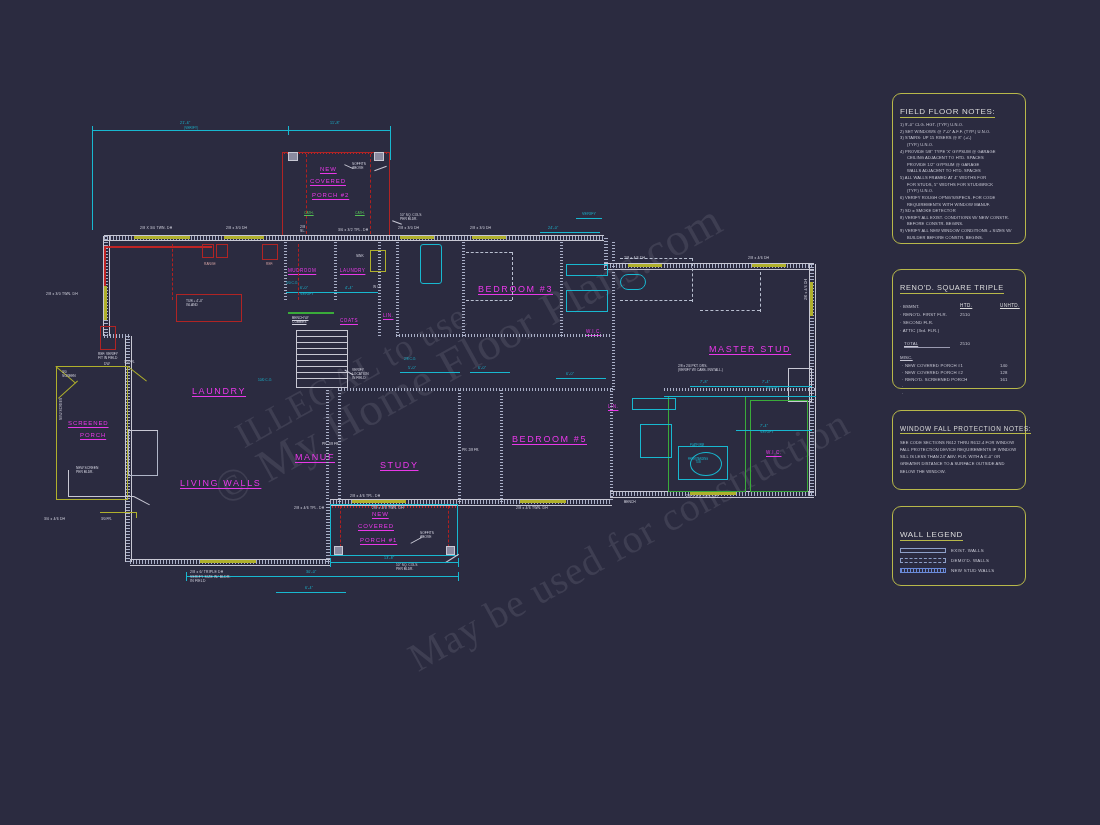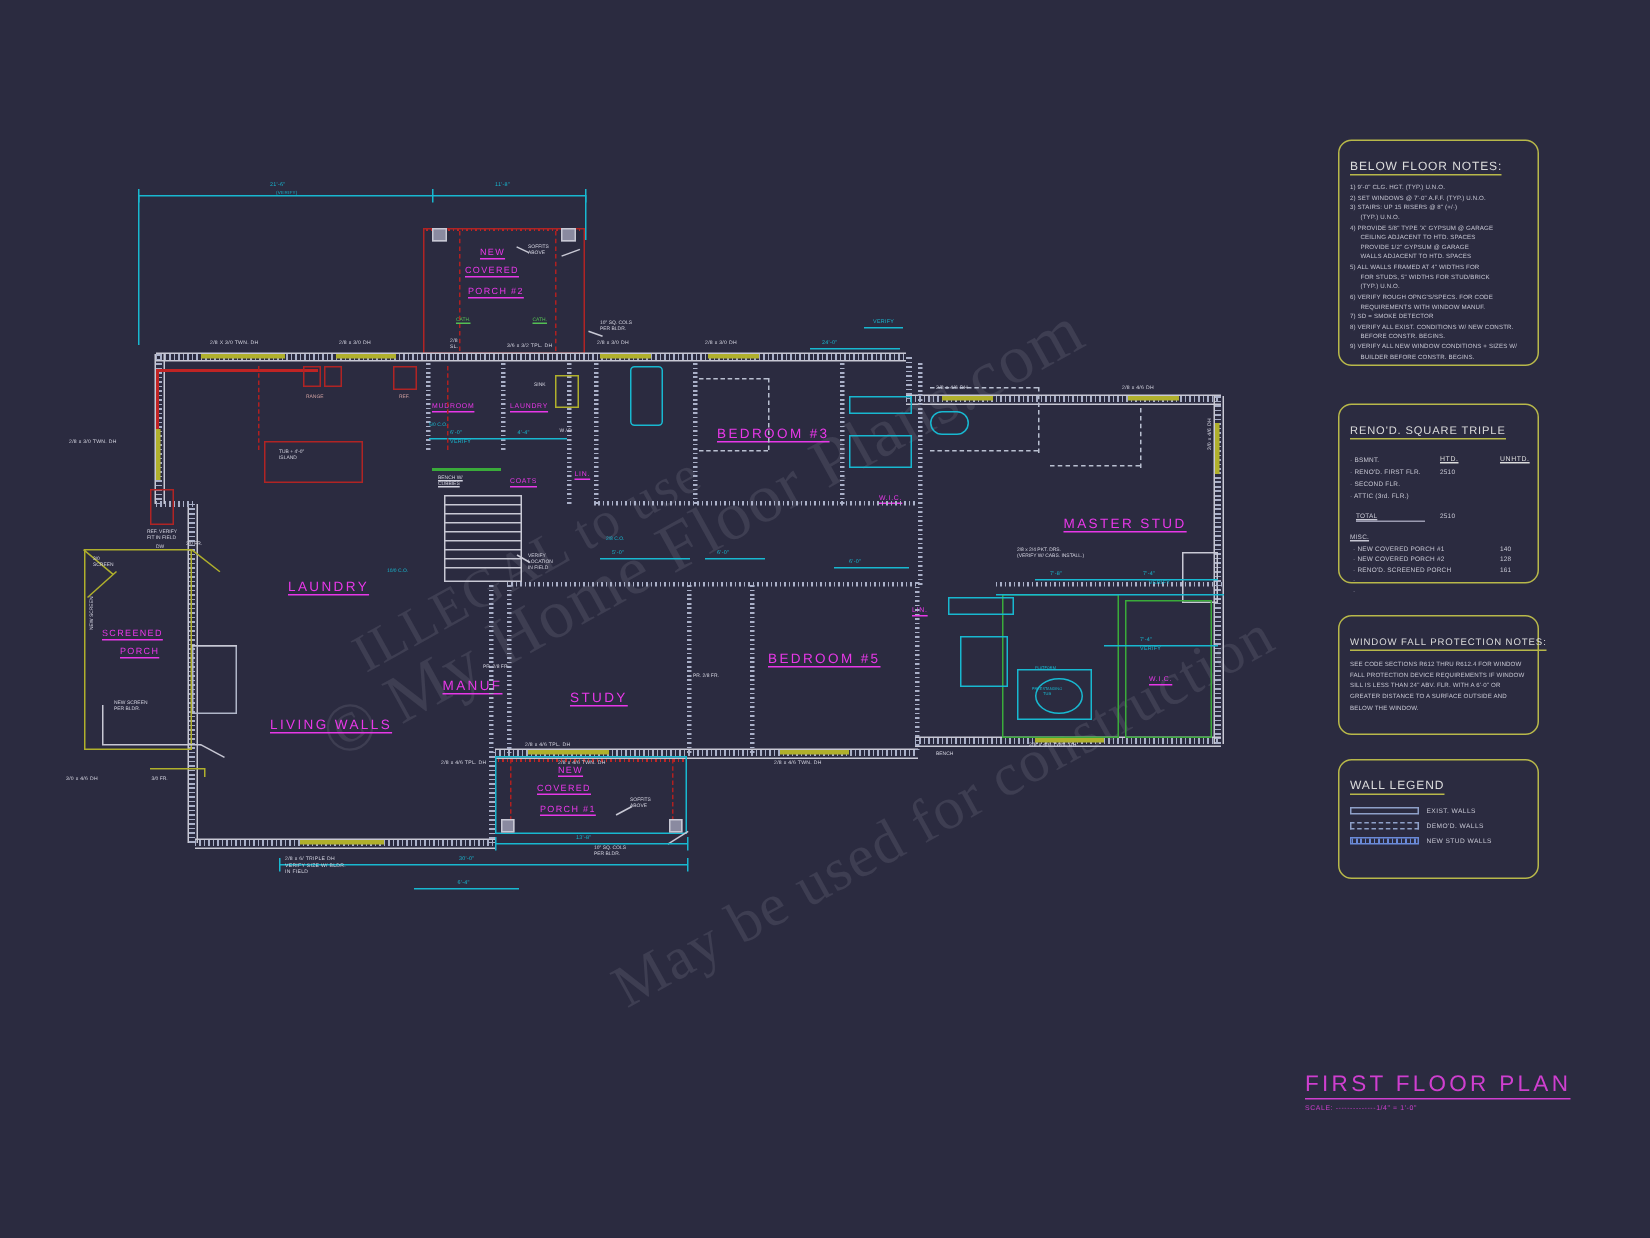--- a/index.html
+++ b/index.html
@@ -393,21 +393,21 @@
     <div class="dash-white" style="left:620px;top:300px;width:72px;"></div>
     <div class="dash-v-white" style="left:692px;top:258px;height:44px;"></div>
     <div class="dash-white" style="left:620px;top:258px;width:72px;"></div>
     <div class="dash-white" style="left:700px;top:310px;width:60px;"></div>
     <div class="dash-v-white" style="left:760px;top:272px;height:40px;"></div>
     <div class="dash-v-red" style="left:298px;top:244px;height:56px;"></div>
     <div class="dash-v-red" style="left:172px;top:244px;height:56px;"></div>
   </div>
 
   <div class="panel" id="panel-notes" style="left:892px;top:93px;width:134px;height:151px;padding:6px 7px;">
-    <div class="panel-title">BELOW FLOOR NOTES:</div>
+    <div class="panel-title">FIELD FLOOR NOTES:</div>
     <div class="panel-body" id="notes-body" style="margin-top:4px;">
         <div>1) 9'-0"  CLG. HGT. (TYP.) U.N.O.</div>
         <div>2) SET WINDOWS @ 7'-0" A.F.F. (TYP.) U.N.O.</div>
         <div>3) STAIRS: UP 15 RISERS @ 8" (+/-)</div>
         <div class="ind">(TYP.) U.N.O.</div>
         <div>4) PROVIDE 5/8" TYPE 'X' GYPSUM @ GARAGE</div>
         <div class="ind">CEILING ADJACENT TO HTD. SPACES</div>
         <div class="ind">PROVIDE 1/2" GYPSUM @ GARAGE</div>
         <div class="ind">WALLS ADJACENT TO HTD. SPACES</div>
         <div>5) ALL WALLS FRAMED AT 4" WIDTHS FOR</div>
@@ -485,36 +485,32 @@
     <div class="panel-title" style="font-size:6.4px;">WINDOW FALL PROTECTION NOTES:</div>
     <div class="panel-body" id="wfp-body" style="margin-top:4px;line-height:1.75;">
         <div>SEE CODE SECTIONS R612 THRU R612.4 FOR WINDOW</div>
         <div>FALL PROTECTION DEVICE REQUIREMENTS IF WINDOW</div>
         <div>SILL IS LESS THAN 24" ABV. FLR. WITH A 6'-0" OR</div>
         <div>GREATER DISTANCE TO A SURFACE OUTSIDE AND</div>
         <div>BELOW THE WINDOW.</div>
       </div>
   </div>
 
-  <div class="panel" id="panel-legend" style="left:892px;top:506px;width:134px;height:80px;padding:6px 7px;">
+  <div class="panel" id="panel-legend" style="left:892px;top:506px;width:134px;height:80px;padding:16px 7px;">
     <div class="panel-title">WALL LEGEND</div>
     <div id="legend-rows" style="margin-top:7px;">
         <div style="display: flex; align-items: center; margin-bottom: 5px;">
           <span class="sw sw-exist"></span>
           <span style="color: rgb(198, 198, 210); font-size: 4.4px; letter-spacing: 0.3px;">EXIST. WALLS</span>
         </div>
         <div style="display: flex; align-items: center; margin-bottom: 5px;">
           <span class="sw sw-demo"></span>
           <span style="color: rgb(198, 198, 210); font-size: 4.4px; letter-spacing: 0.3px;">DEMO'D. WALLS</span>
         </div>
         <div style="display: flex; align-items: center; margin-bottom: 5px;">
           <span class="sw sw-new"></span>
           <span style="color: rgb(198, 198, 210); font-size: 4.4px; letter-spacing: 0.3px;">NEW STUD WALLS</span>
         </div>
       </div>
   </div>
 
-  <div id="title-block">
-    <div class="t">FIRST FLOOR PLAN</div>
-    <div class="s">SCALE: --------------1/4" = 1'-0"</div>
-  </div>
 
 </div>
 
 </body></html>

